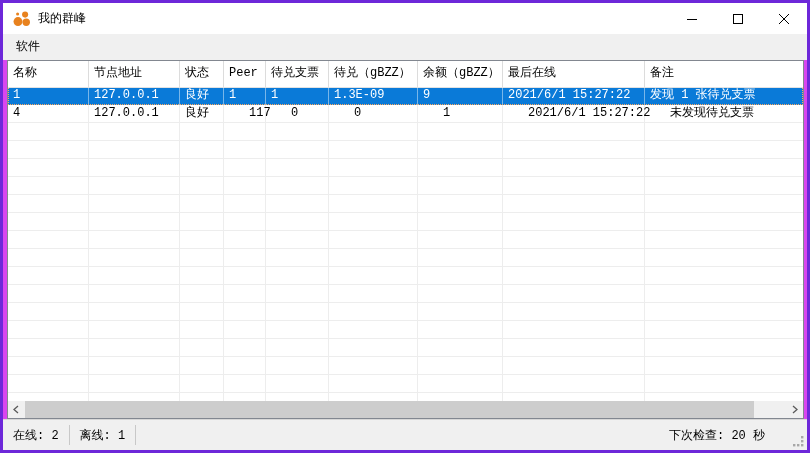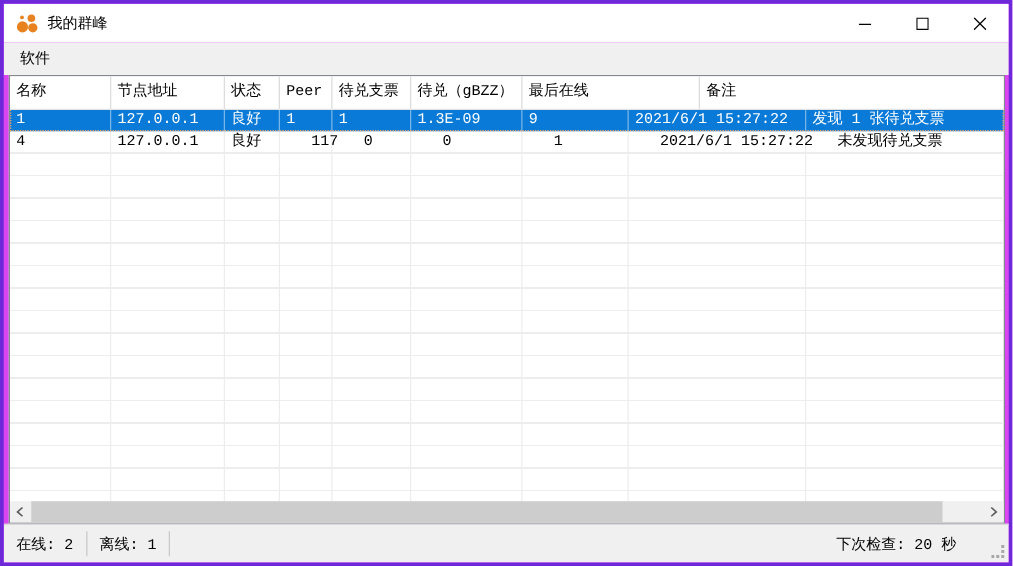--- a/index.html
+++ b/index.html
@@ -90,20 +90,21 @@
   </div>
 
   <div class="listview">
     <div class="lv-header">
         <div class="lv-hcell" style="width: 81px;">名称</div>
         <div class="lv-hcell" style="width: 91px;">节点地址</div>
         <div class="lv-hcell" style="width: 44px;">状态</div>
         <div class="lv-hcell" style="width: 42px;">Peer</div>
         <div class="lv-hcell" style="width: 63px;">待兑支票</div>
         <div class="lv-hcell" style="width: 89px;">待兑（gBZZ）</div>
+        <div class="lv-hcell" style="width: 85px;">余额（gBZZ）</div>
         <div class="lv-hcell" style="width: 142px;">最后在线</div>
         <div class="lv-hcell" style="flex: 1 1 0%; border-right: none;">备注</div>
       </div>
     <div class="lv-body">
         <div class="grid-v" style="left: 80px;"></div>
         <div class="grid-v" style="left: 171px;"></div>
         <div class="grid-v" style="left: 215px;"></div>
         <div class="grid-v" style="left: 257px;"></div>
         <div class="grid-v" style="left: 320px;"></div>
         <div class="grid-v" style="left: 409px;"></div>

